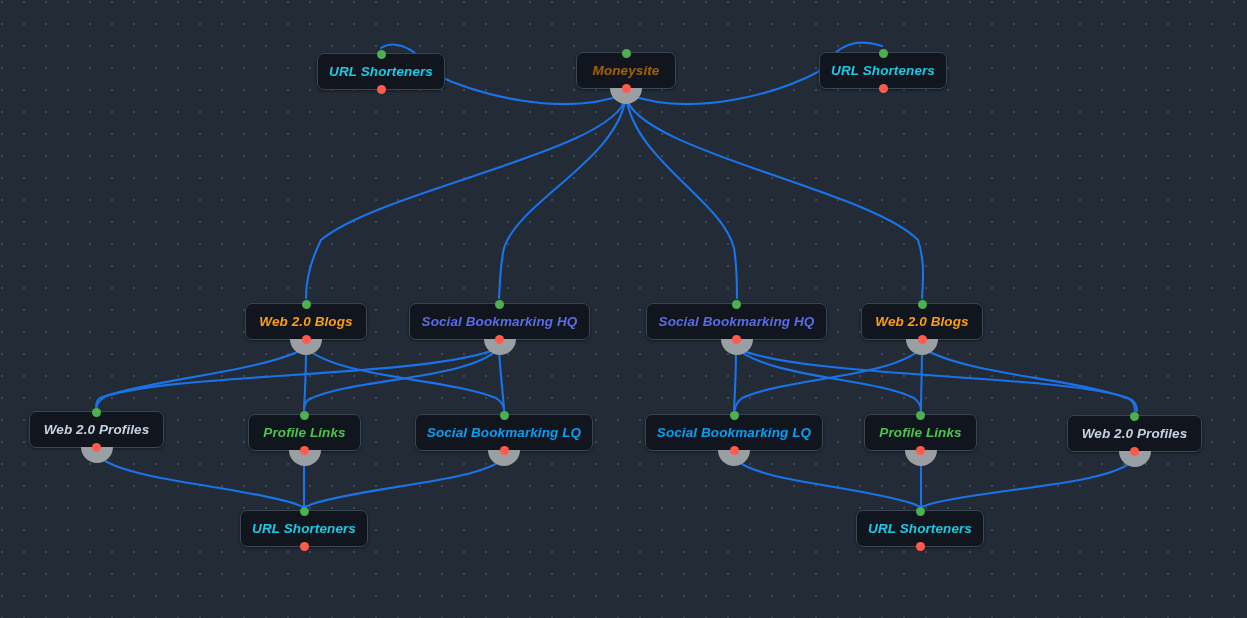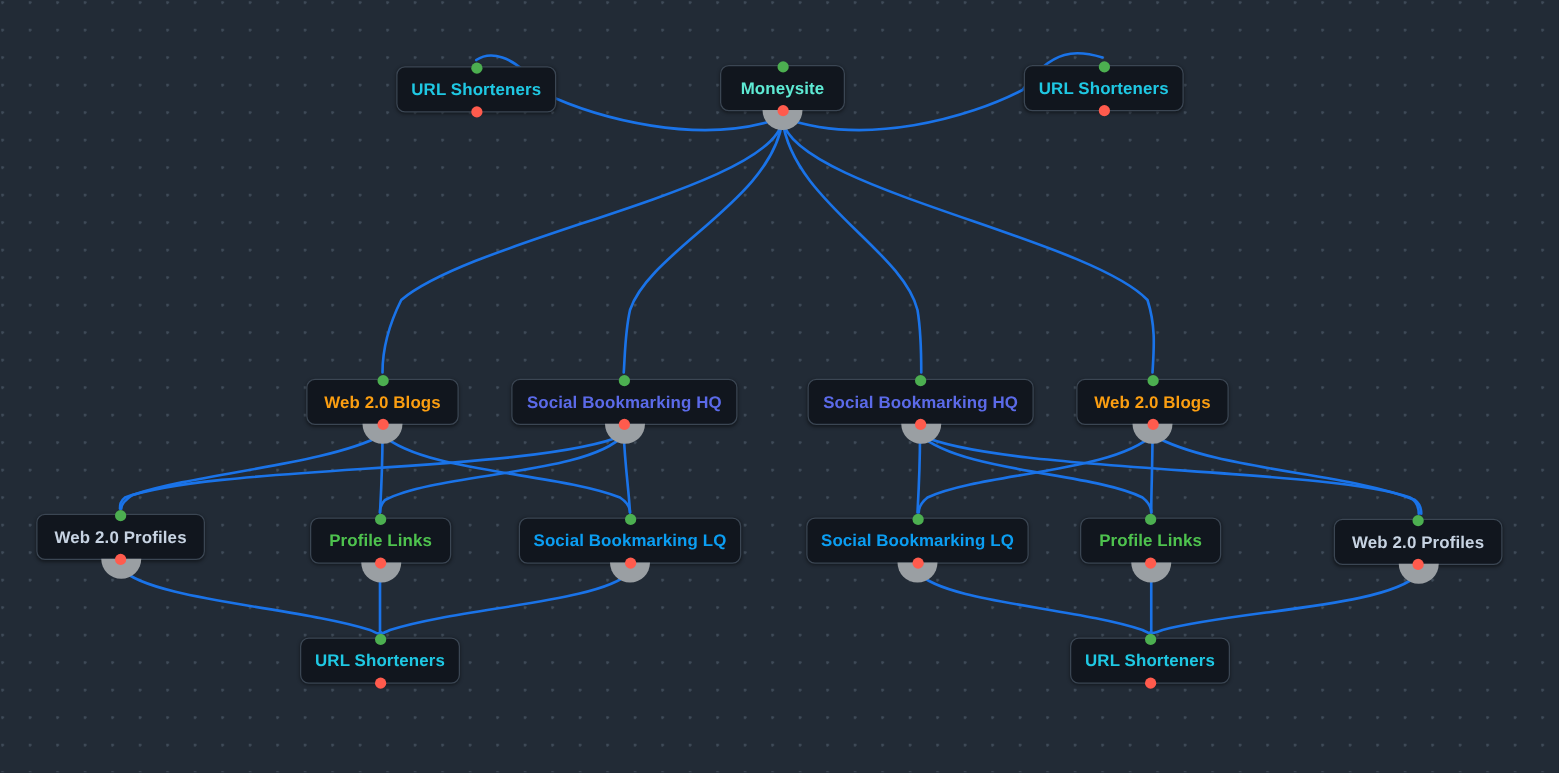--- a/index.html
+++ b/index.html
@@ -48,20 +48,21 @@
   .node {
     position: absolute;
     box-sizing: border-box;
     background: #11161e;
     border: 1px solid #3b4653;
     border-radius: 7px;
     display: flex;
     align-items: center;
     justify-content: center;
     box-shadow: 0 1px 3px rgba(0,0,0,0.45);
+    font-style: italic;
   }
   .node-label {
     font-size: 13.5px;
     font-weight: bold;
     letter-spacing: 0.1px;
     white-space: nowrap;
     user-select: none;
   }
   
   .handle {
@@ -130,21 +131,21 @@
   <div id="nodes">
       <div class="node" style="left: 317px; top: 53px; width: 128px; height: 37px;">
         <div class="handle handle-target" style="background: rgb(76, 175, 80);"></div>
         <div class="handle handle-source" style="background: rgb(255, 91, 77);"></div>
         <span class="node-label" style="color: rgb(31, 200, 227);">URL Shorteners</span>
       </div>
       <div class="node" style="left: 576px; top: 52px; width: 100px; height: 37px;">
         <div class="source-cap"></div>
         <div class="handle handle-target" style="background: rgb(76, 175, 80);"></div>
         <div class="handle handle-source" style="background: rgb(255, 91, 77);"></div>
-        <span class="node-label" style="color: #5eead4;">Moneysite</span>
+        <span class="node-label" style="color: #a16207;">Moneysite</span>
       </div>
       <div class="node" style="left: 819px; top: 52px; width: 128px; height: 37px;">
         <div class="handle handle-target" style="background: rgb(76, 175, 80);"></div>
         <div class="handle handle-source" style="background: rgb(255, 91, 77);"></div>
         <span class="node-label" style="color: rgb(31, 200, 227);">URL Shorteners</span>
       </div>
       <div class="node" style="left: 245px; top: 303px; width: 122px; height: 37px;">
         <div class="source-cap"></div>
         <div class="handle handle-target" style="background: rgb(76, 175, 80);"></div>
         <div class="handle handle-source" style="background: rgb(255, 91, 77);"></div>

